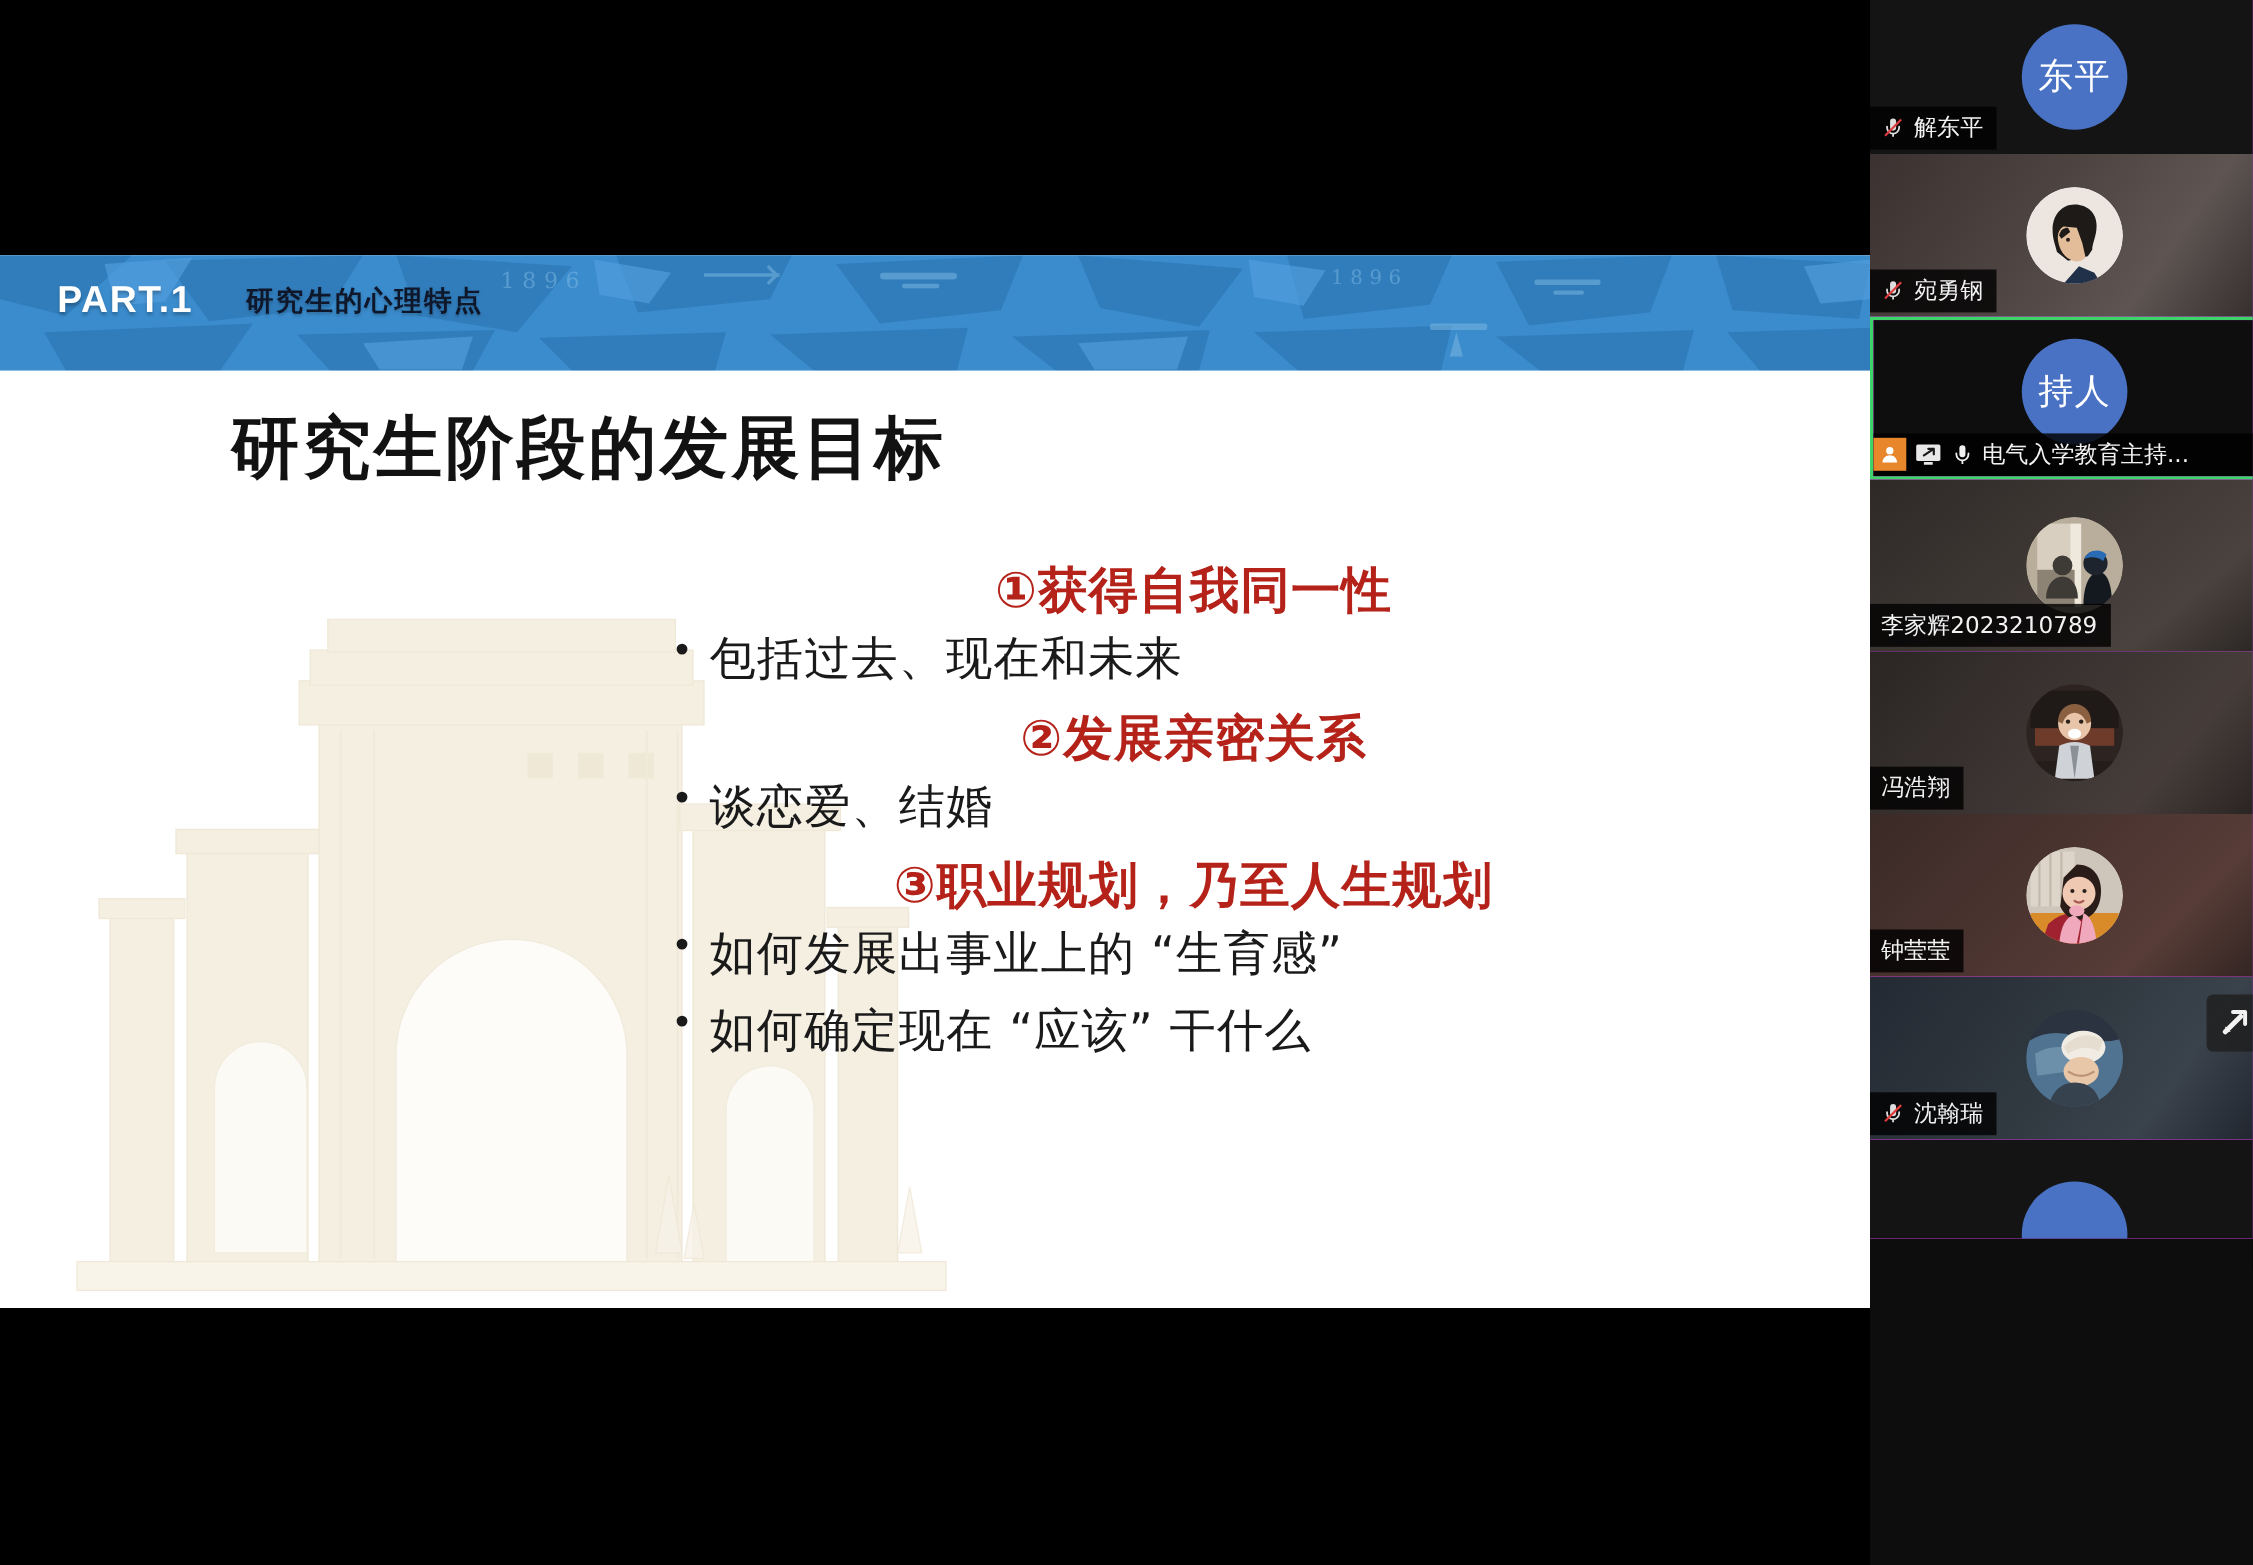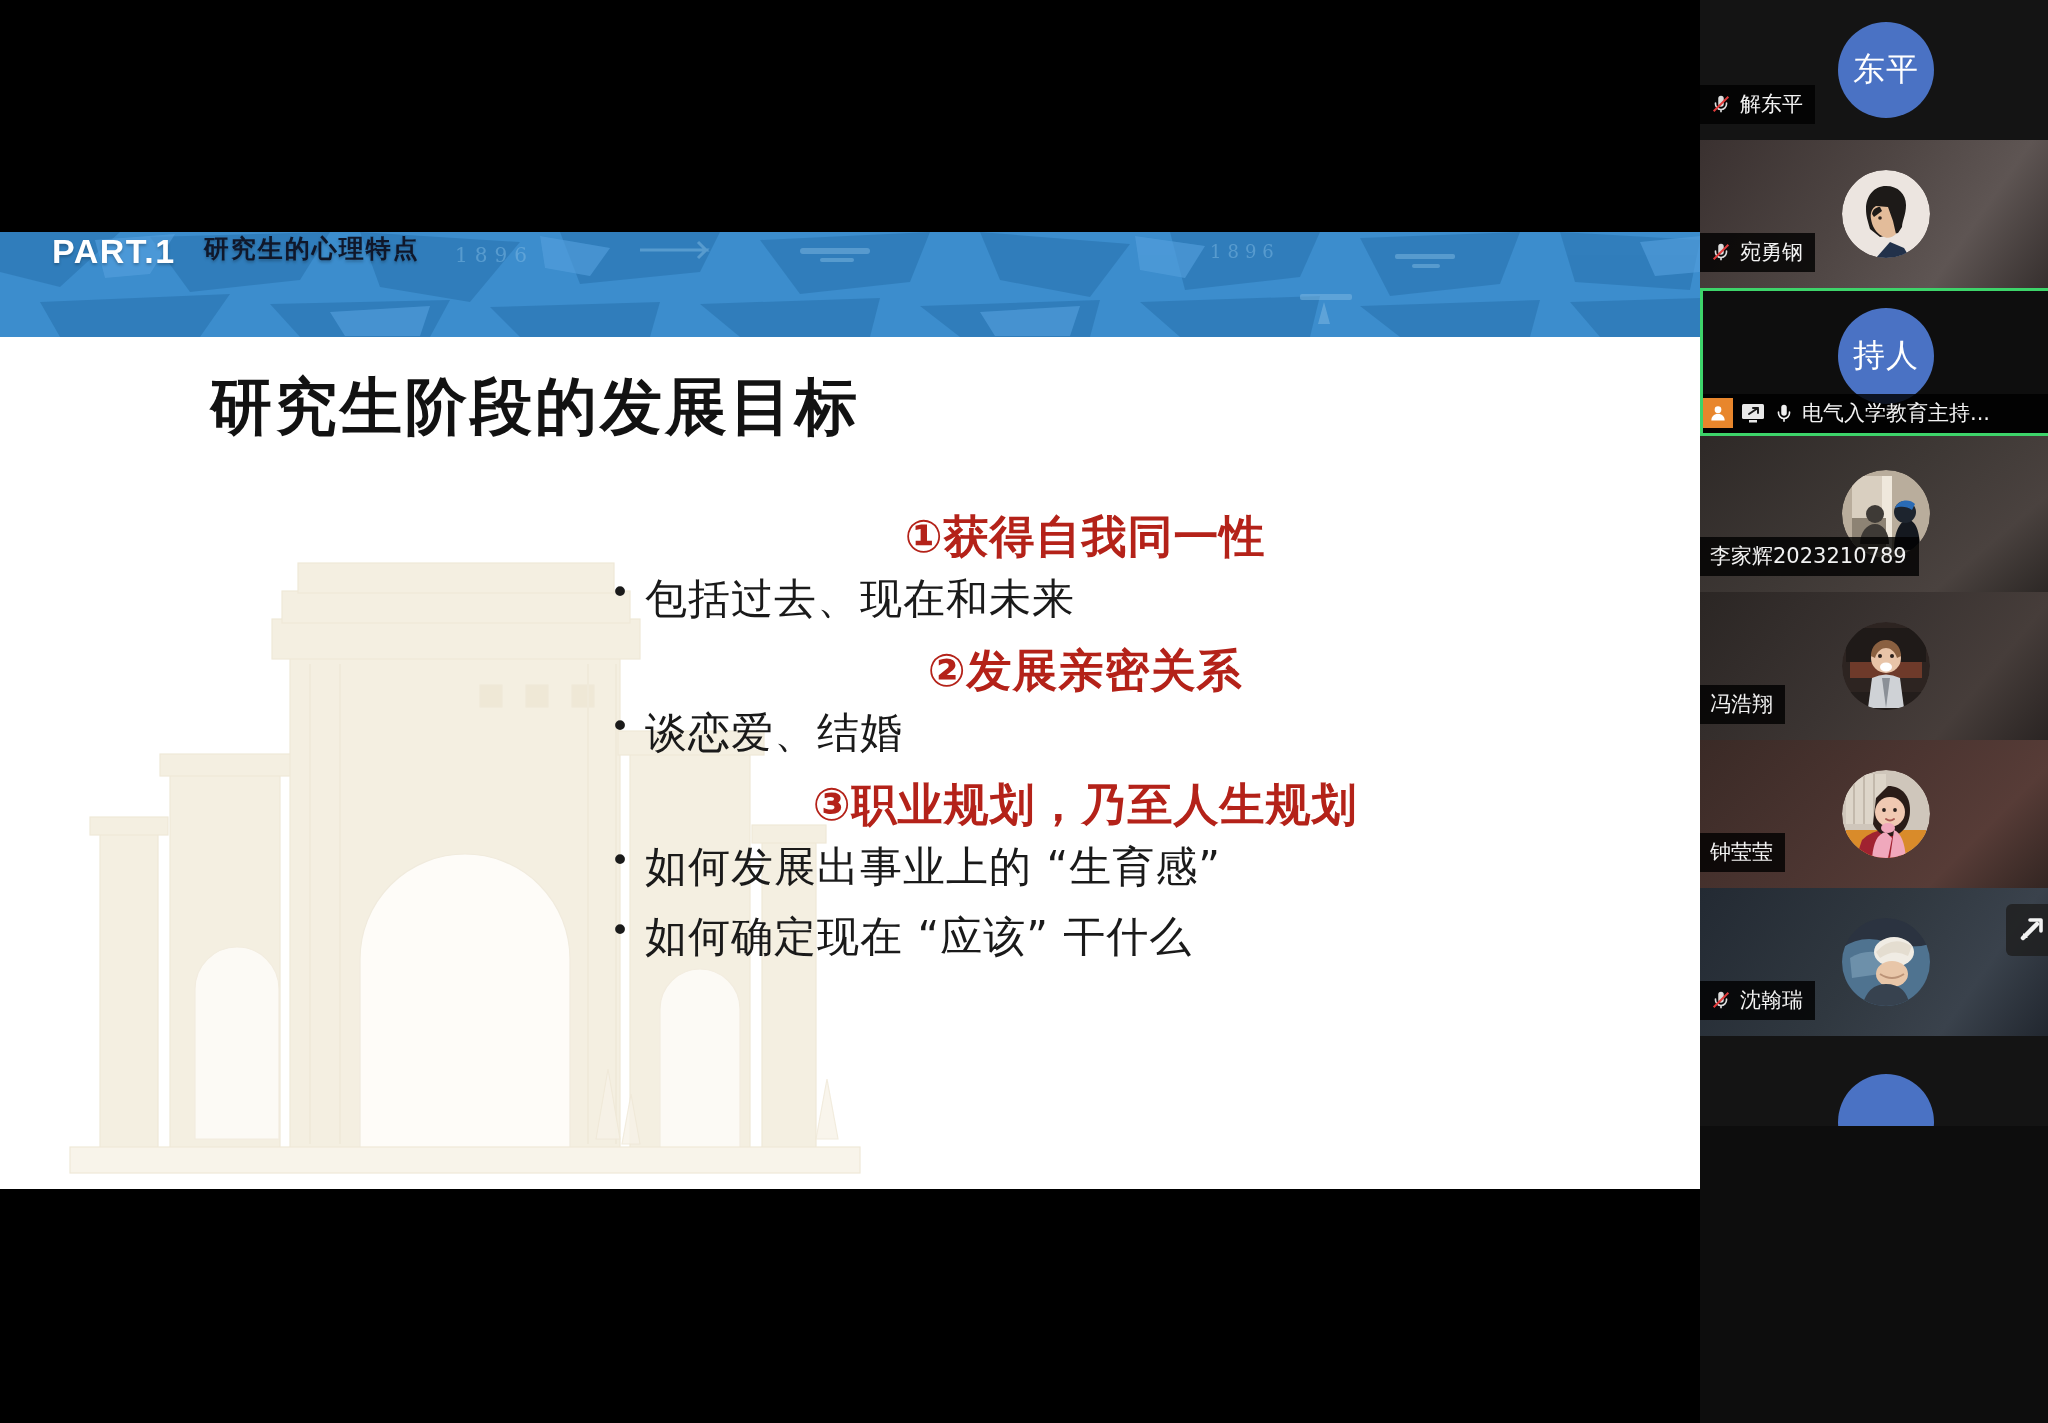--- a/index.html
+++ b/index.html
@@ -35,21 +35,21 @@
     background: #3c8dcd;
     overflow: hidden;
   }
   #banner .texture {
     position: absolute; inset: 0;
     opacity: .95;
   }
   #banner .bar-text {
     position: absolute;
     left: 52px; top: 0; height: 82px;
-    display: flex; align-items: flex-start; gap: 28px;
+    display: flex; align-items: center; gap: 48px;
     z-index: 3;
   }
   #banner .part-no {
     color: #ffffff;
     font-size: 34px;
     font-weight: bold;
     letter-spacing: 1.5px;
     text-shadow: 0 2px 3px rgba(0,0,0,.25);
   }
   #banner .part-title {
@@ -159,21 +159,21 @@
     left: 50%; top: 50%;
     transform: translate(-50%, -50%);
     width: 88px; height: 88px;
     border-radius: 50%;
     overflow: hidden;
   }
   .avatar-photo svg { display: block; width: 100%; height: 100%; }
 
   .namebar {
     position: absolute;
-    left: 0; bottom: 16px;
+    left: 0; bottom: 4px;
     max-width: 100%;
     display: flex; align-items: center; gap: 8px;
     padding: 5px 12px 6px 10px;
     background: rgba(0,0,0,.80);
   }
   .namebar .nm {
     color: #f2f2f2;
     font-size: 21px;
     white-space: nowrap;
     overflow: hidden;

